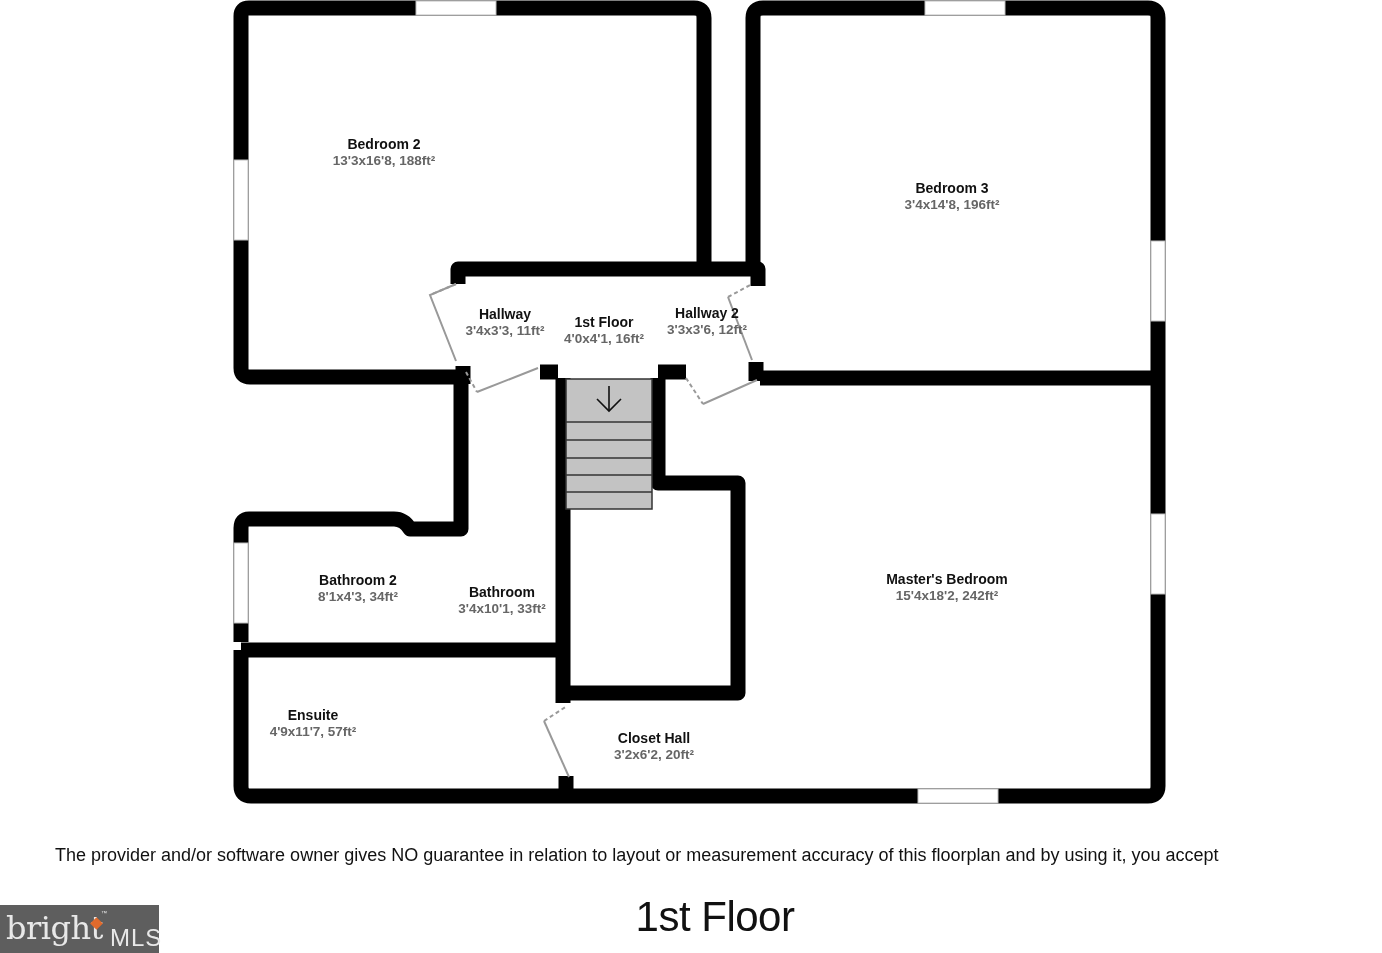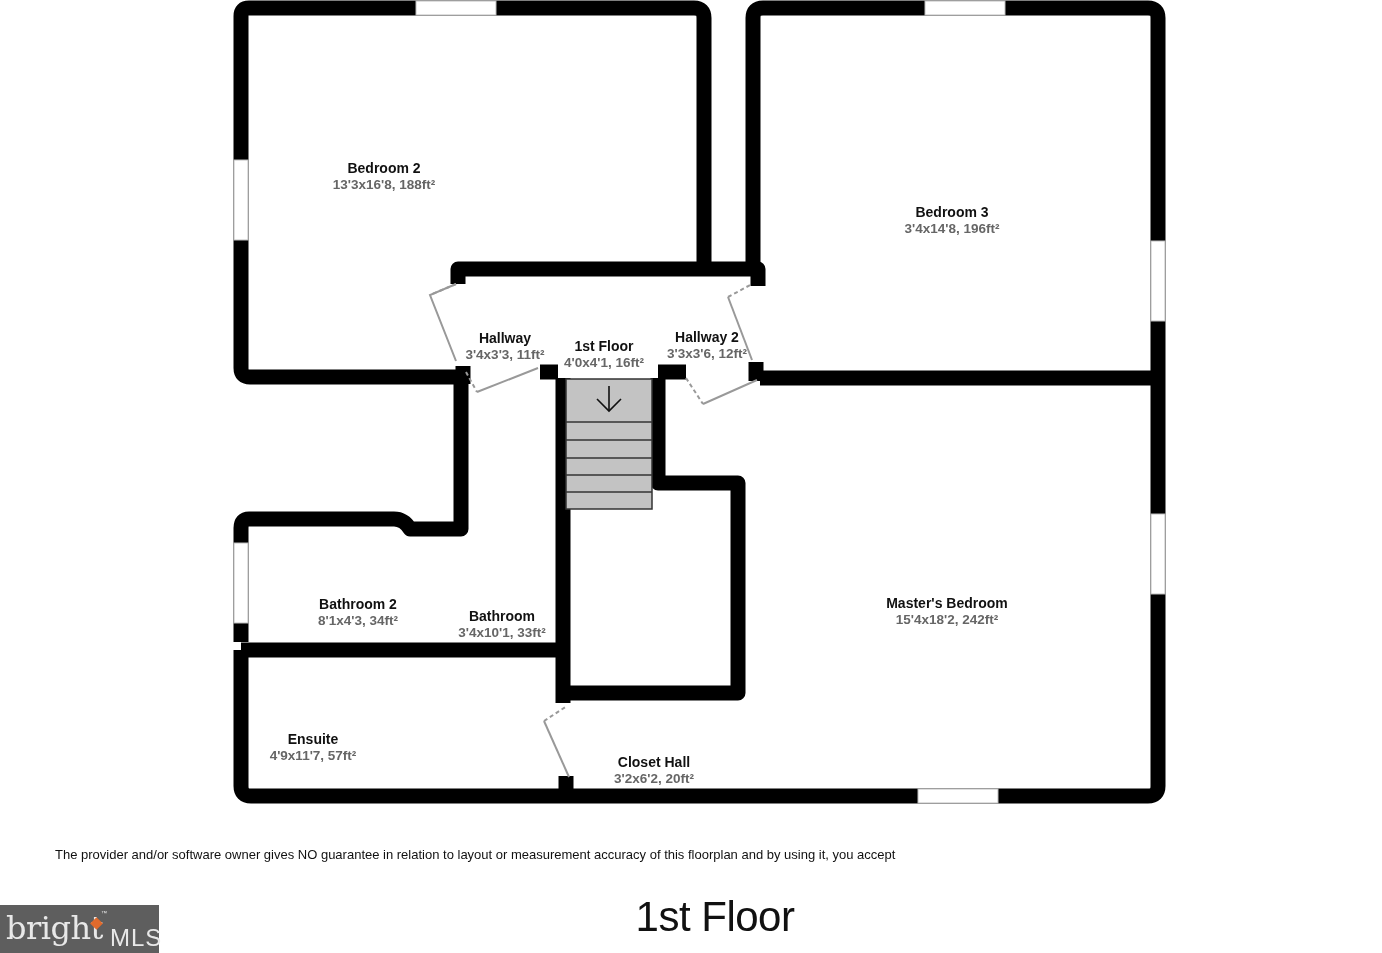--- a/index.html
+++ b/index.html
@@ -1,21 +1,21 @@
 <!DOCTYPE html>
 <html><head>
   <meta charset="utf-8">
   <style>
     html, body { margin: 0; padding: 0; background: #ffffff; }
     body { width: 1382px; height: 953px; position: relative; overflow: hidden; font-family: "Liberation Sans", sans-serif; }
     #plan-svg { position: absolute; left: 0; top: 0; width: 1382px; height: 830px; }
-    .room-label { position: absolute; transform: translateX(-50%); text-align: center; white-space: nowrap; line-height: 1.2; margin-top: 24px; }
+    .room-label { position: absolute; transform: translateX(-50%); text-align: center; white-space: nowrap; line-height: 1.2; }
     .room-name { display: block; font-weight: bold; font-size: 14px; color: #111111; }
     .room-dim { display: block; font-weight: bold; font-size: 13.5px; color: #666666; }
-    .disclaimer { position: absolute; left: 0; top: 843px; width: 1382px; text-align: center; font-size: 13px; color: #111111; line-height: 24px; }
+    .disclaimer { position: absolute; left: 0; top: 843px; width: 1382px; text-align: center; font-size: 18px; color: #111111; line-height: 24px; }
     .disclaimer span { display: block; }
     .disclaimer .line1 { padding-left: 55px; text-align: left; }
     .floor-title { position: absolute; left: 0; width: 1430px; top: 893px; text-align: center; font-size: 42px; color: #111111; letter-spacing: -0.5px; }
     .logo { position: absolute; left: 0; top: 905px; width: 159px; height: 48px; background: #5e5e5e; }
     .logo-bright { position: absolute; left: 6px; top: 4px; font-family: "DejaVu Serif", serif; font-size: 32px; color: #e8e8e8; letter-spacing: -0.5px; }
     .logo-mls { position: absolute; left: 110px; top: 19px; font-size: 24px; color: #e8e8e8; letter-spacing: 1px; }
     .logo-star { position: absolute; left: 92px; top: 14px; width: 9px; height: 9px; background: #e06a2c; transform: rotate(45deg); }
     .logo-tm { position: absolute; left: 101px; top: 5px; font-size: 6px; color: #e8e8e8; }
   </style>
 </head>

